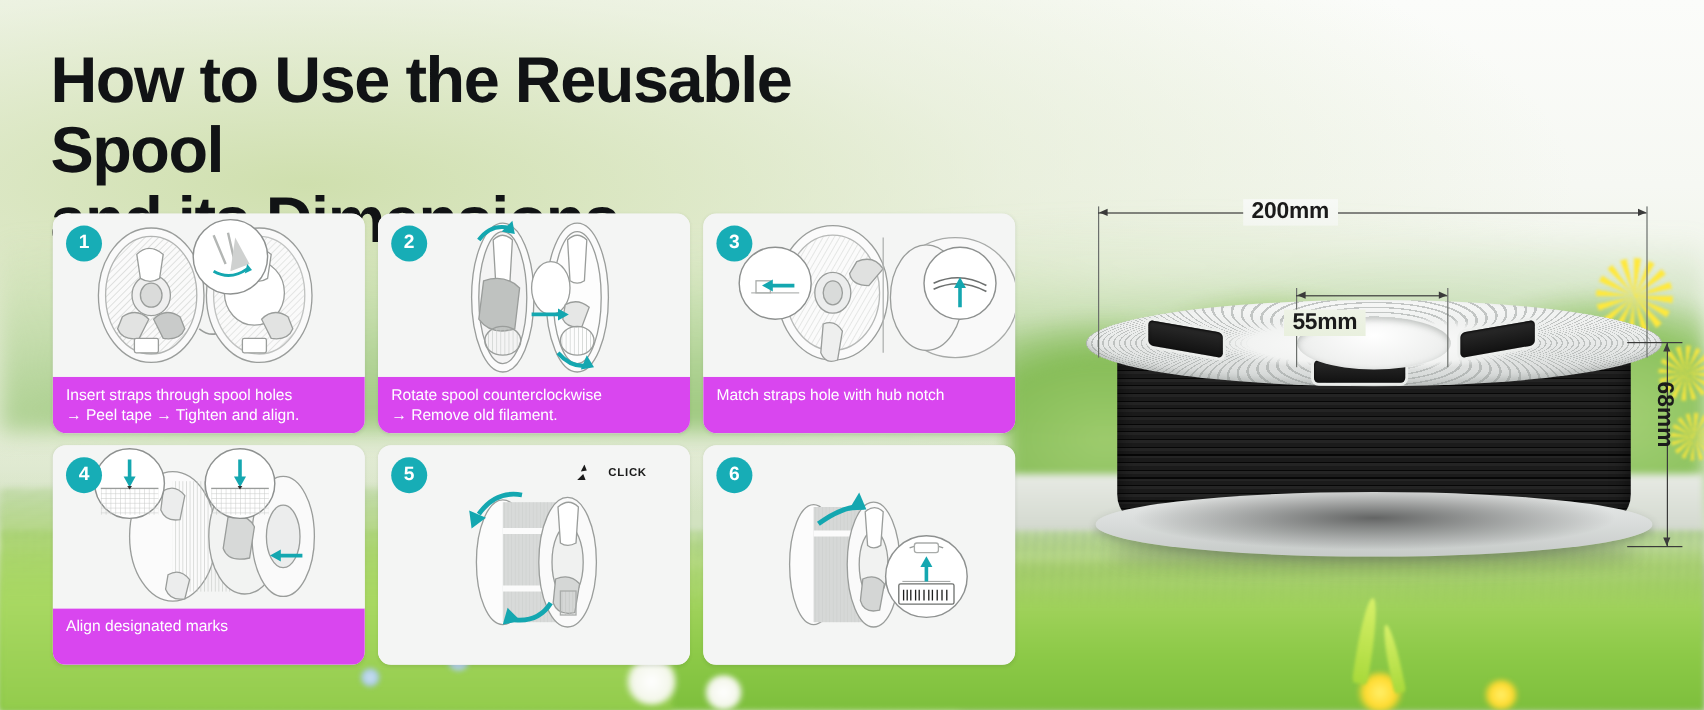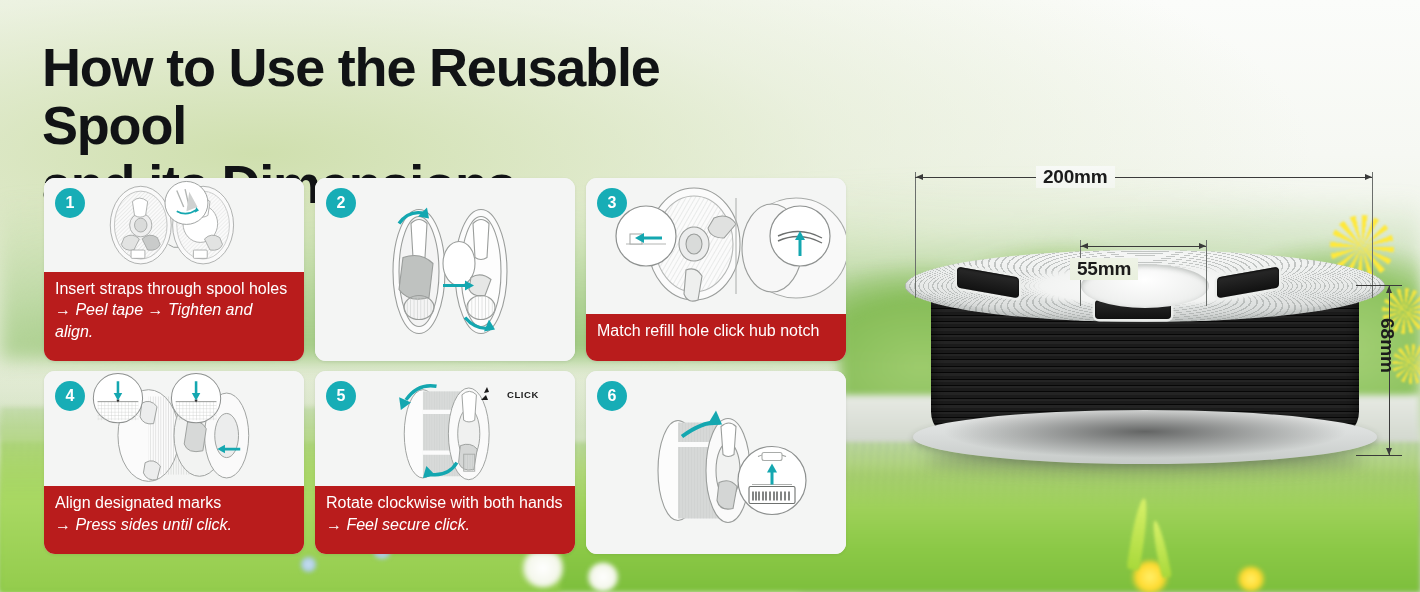--- a/index.html
+++ b/index.html
@@ -121,24 +121,24 @@
     box-shadow:0 1px 3px rgba(40,60,40,.10);
   }
   .card-art { flex:1; position:relative; background:#f4f5f4; }
   .badge {
     position:absolute; left:11px; top:10px; width:30px; height:30px;
     border-radius:50%; background:#17adb6; color:#fff;
     font-size:16px; font-weight:700; display:flex;
     align-items:center; justify-content:center; z-index:4;
   }
   .caption {
-    background:#b91c1c; color:#fff; padding:6px 11px 19px;
-    font-size:16px; line-height:1.33; font-weight:400; min-height:47px;
-  }
-  .caption .c2 { display:block;font-style:italic; }
+    background:#d946ef; color:#fff; padding:6px 11px 4px;
+    font-size:13px; line-height:1.33; font-weight:400; min-height:47px;
+  }
+  .caption .c2 { display:block; }
   .click-tag {
     position:absolute; right:36px; top:16px; z-index:4;
     font-size:9.5px; font-weight:700; letter-spacing:.6px; color:#1a1a1a;
     display:flex; align-items:center; gap:16px;
   }
 
   
   .art { position:absolute; inset:0; }
   .art svg { width:100%; height:100%; display:block; }
 
@@ -316,20 +316,24 @@
               <path d="M128 84 h24" stroke="#14a7b0" stroke-width="3"></path>
               <path d="M150 79 l9 5 l-9 5 z" fill="#14a7b0" stroke="none"></path>
               <path d="M84 22 q10 -14 26 -10" stroke="#14a7b0" stroke-width="3.4"></path>
               <path d="M112 6 l2 11 l-11 -2 z" fill="#14a7b0" stroke="none"></path>
               <path d="M150 116 q12 14 28 10" stroke="#14a7b0" stroke-width="3.4"></path>
               <path d="M174 118 l6 10 l-11 2 z" fill="#14a7b0" stroke="none"></path>
             </g>
           </svg>
         </div>
       </div>
+      <div class="caption">
+        <span>Rotate spool counterclockwise</span>
+        <span class="c2">→ Remove old filament.</span>
+      </div>
     </div>
 
     <div class="card">
       <div class="card-art">
         <div class="badge">3</div>
         <div class="art">
           <svg viewBox="0 0 260 136" xmlns="http://www.w3.org/2000/svg">
             <defs>
               <pattern id="hatchC" width="4" height="4" patternUnits="userSpaceOnUse" patternTransform="rotate(30)">
                 <line x1="0" y1="0" x2="0" y2="4" stroke="#c8cbc9" stroke-width="1"></line>
@@ -353,21 +357,21 @@
               <circle cx="214" cy="58" r="30" fill="#fff" stroke="#8e9190" stroke-width="1.2"></circle>
               <path d="M192 58 q22 -10 44 2" stroke="#6d706f" stroke-width="1.4"></path>
               <path d="M192 63 q22 -10 44 2" stroke="#6d706f" stroke-width="1.4"></path>
               <path d="M214 78 v-18" stroke="#14a7b0" stroke-width="3"></path>
               <path d="M209 62 l5 -9 l5 9 z" fill="#14a7b0" stroke="none"></path>
             </g>
           </svg>
         </div>
       </div>
       <div class="caption">
-        <span>Match refill hole click hub notch</span>
+        <span>Match straps hole with hub notch</span>
       </div>
     </div>
 
     <div class="card">
       <div class="card-art">
         <div class="badge">4</div>
         <div class="art">
           <svg viewBox="0 0 260 136" xmlns="http://www.w3.org/2000/svg">
             <defs>
               <pattern id="gridD" width="4" height="4" patternUnits="userSpaceOnUse">
@@ -399,21 +403,20 @@
               <path d="M132 36 h48" stroke="#9a9d9b"></path>
               <path d="M156 12 v16" stroke="#14a7b0" stroke-width="3"></path>
               <path d="M151 26 l5 9 l5 -9 z" fill="#14a7b0" stroke="none"></path>
               <path d="M154 34 l4 0 l-2 3 z" fill="#333" stroke="none"></path>
             </g>
           </svg>
         </div>
       </div>
       <div class="caption">
         <span>Align designated marks</span>
-        <span class="c2">→ Press sides until click.</span>
       </div>
     </div>
 
     <div class="card">
       <div class="card-art">
         <div class="badge">5</div>
         <div class="click-tag">
           <svg width="11" height="14" viewBox="0 0 11 14">
             <path d="M7 0 L4 6 L9 5 Z" fill="#1a1a1a"></path>
             <path d="M1 13 L6 8 L8 13 Z" fill="#1a1a1a"></path>
@@ -437,24 +440,20 @@
               <path d="M150 28 q9 -8 17 0 l-2 30 q-7 4 -13 0 z" fill="#fff"></path>
               <path d="M148 88 q12 -5 20 4 l-4 24 q-14 3 -18 -8 z" fill="#d5d7d6"></path>
               <rect x="152" y="98" width="13" height="20" fill="url(#windE)" stroke="#a9acaa"></rect>
               <path d="M84 34 q14 -20 36 -16" stroke="#14a7b0" stroke-width="4"></path>
               <path d="M78 46 l-2 -15 l14 6 z" fill="#14a7b0" stroke="none"></path>
               <path d="M114 122 q20 2 30 -14" stroke="#14a7b0" stroke-width="4"></path>
               <path d="M108 112 l-4 14 l15 -3 z" fill="#14a7b0" stroke="none"></path>
             </g>
           </svg>
         </div>
-      </div>
-      <div class="caption">
-        <span>Rotate clockwise with both hands</span>
-        <span class="c2">→ Feel secure click.</span>
       </div>
     </div>
 
     <div class="card">
       <div class="card-art">
         <div class="badge">6</div>
         <div class="art">
           <svg viewBox="0 0 260 136" xmlns="http://www.w3.org/2000/svg">
             <defs>
               <pattern id="windF" width="3" height="3" patternUnits="userSpaceOnUse">

